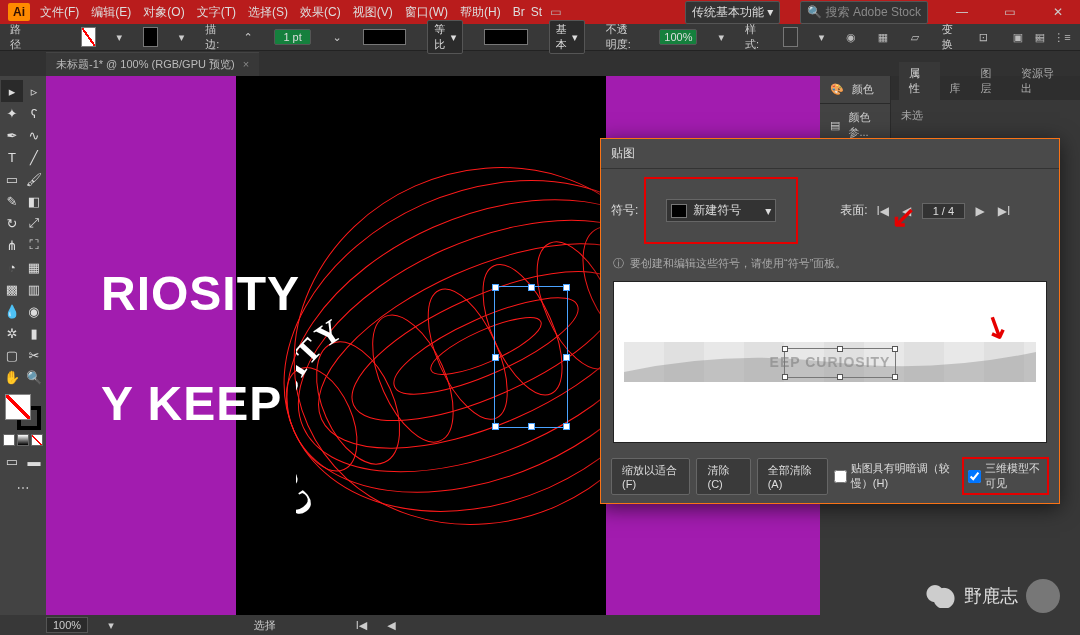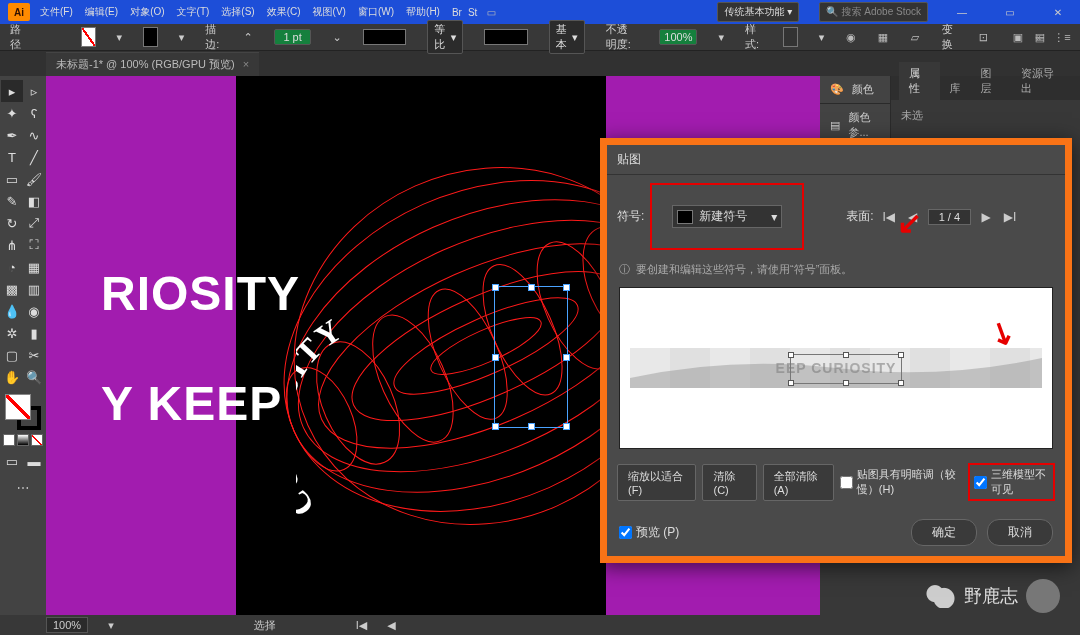--- a/index.html
+++ b/index.html
@@ -1,16 +1,16 @@
 <!DOCTYPE html>
 <html><head>
 <meta charset="utf-8">
 <style>
 html,body{margin:0;padding:0;width:1080px;height:635px;background:#1a1a1a;font-family:"Microsoft YaHei",Arial,sans-serif;font-size:11px;color:#ccc;overflow:hidden;position:relative}
-.menubar{height:24px;background:#1d4ed8;display:flex;align-items:center;padding:0 8px;font-size:10px;color:#ddd}
+.menubar{height:24px;background:#b91c1c;display:flex;align-items:center;padding:0 8px;font-size:12px;color:#ddd}
 .menubar .logo{width:22px;height:18px;background:#ff8a00;color:#310;font-weight:bold;display:flex;align-items:center;justify-content:center;margin-right:10px;border-radius:2px}
 .menubar .mi{margin-right:12px;cursor:default}
 .menubar .right{margin-left:auto;display:flex;align-items:center;gap:20px}
 .menubar .pill{background:#333;padding:2px 6px;border-radius:2px;border:1px solid #555}
 .toolbar{height:26px;background:#383838;display:flex;align-items:center;padding:0 10px;gap:21px;font-size:11px;border-bottom:1px solid #222}
 .toolbar .lbl{color:#ccc}
 .swatch{width:18px;height:18px;border:1px solid #777}
 .noFill{background:linear-gradient(to top right,transparent 45%,red 45%,red 55%,transparent 55%) #fff}
 .num{background:#15803d;border:1px solid #555;color:#ddd;padding:1px 4px;width:40px;text-align:center;border-radius:2px}
 .drop{background:#2b2b2b;border:1px solid #555;color:#ddd;padding:1px 6px;border-radius:2px;display:flex;align-items:center;gap:4px}
@@ -39,21 +39,21 @@
 .selbox .h{position:absolute;width:5px;height:5px;background:#fff;border:1px solid #4aa3ff}
 .panels{width:260px;background:#383838;display:flex;flex-direction:column}
 .paletteRow{display:flex;align-items:center;padding:6px 10px;gap:8px;border-bottom:1px solid #2a2a2a}
 .panelTabs{display:flex;background:#2e2e2e;padding:0 8px;height:24px;align-items:flex-end;gap:0}
 .ptab{padding:4px 10px;color:#aaa;font-size:11px}
 .ptab.active{background:#383838;color:#ddd}
 .panelBody{padding:8px 10px;font-size:11px;color:#aaa}
 .status{position:absolute;bottom:0;left:0;right:0;height:20px;background:#383838;display:flex;align-items:center;padding:0 46px;font-size:11px;color:#ccc;gap:20px}
 .status .zoom{background:#2b2b2b;border:1px solid #555;padding:1px 6px}
 
-.dialog{position:absolute;left:600px;top:138px;width:458px;background:#4a4a4a;border:7px solid #f97316;box-shadow:0 4px 20px rgba(0,0,0,.6);z-index:50;color:#ddd;font-size:12px}
+.dialog{position:absolute;left:600px;top:138px;width:458px;background:#4a4a4a;border:1px solid #f97316;box-shadow:0 4px 20px rgba(0,0,0,.6);z-index:50;color:#ddd;font-size:12px}
 .dlgTitle{background:#4a4a4a;padding:6px 10px;border-bottom:1px solid #333}
 .dlgRow{display:flex;align-items:center;padding:8px 10px;gap:6px}
 .redbox{border:2px solid #e60000}
 .dlgSelect{background:#333;border:1px solid #666;padding:2px 4px;display:flex;align-items:center;gap:6px;width:100px}
 .dlgSelect .sw{width:14px;height:12px;background:#000;border:1px solid #777}
 .navbtn{width:18px;height:16px;display:flex;align-items:center;justify-content:center;color:#ccc}
 .pageBox{border:1px solid #666;padding:1px 10px;background:#333;font-size:11px}
 .infoRow{padding:4px 12px;color:#aaa;font-size:11px;display:flex;align-items:center;gap:6px}
 .preview{margin:6px 12px;background:#fff;height:160px;position:relative;border:1px solid #222}
 .previewStrip{position:absolute;left:10px;right:10px;top:60px;height:40px;background:repeating-linear-gradient(90deg,#e8e8e8 0 40px,#e0e0e0 40px 80px);display:flex;align-items:center;justify-content:center}
@@ -335,30 +335,20 @@
     <div class="dlgBtn">全部清除 (A)</div>
     <label class="chk">
         <input type="checkbox" style="">
         <span>贴图具有明暗调（较慢）(H)</span>
       </label>
     <label class="chk redbox" style="padding:2px 4px">
         <input type="checkbox" checked="" style="">
         <span>三维模型不可见</span>
       </label>
   </div>
-  <div class="bottomRow">
-    <label class="chk">
-        <input type="checkbox" checked="" style="">
-        <span>预览 (P)</span>
-      </label>
-    <div style="display:flex;gap:10px">
-      <div class="dlgBtn round">确定</div>
-      <div class="dlgBtn round">取消</div>
-    </div>
-  </div>
 </div>
 
 <div class="arrows">
     <div>«</div>
   </div>
 
 <div class="status">
   <span class="zoom">100%</span>
   <span>▾</span>
   <span style="margin-left:120px">选择</span>

